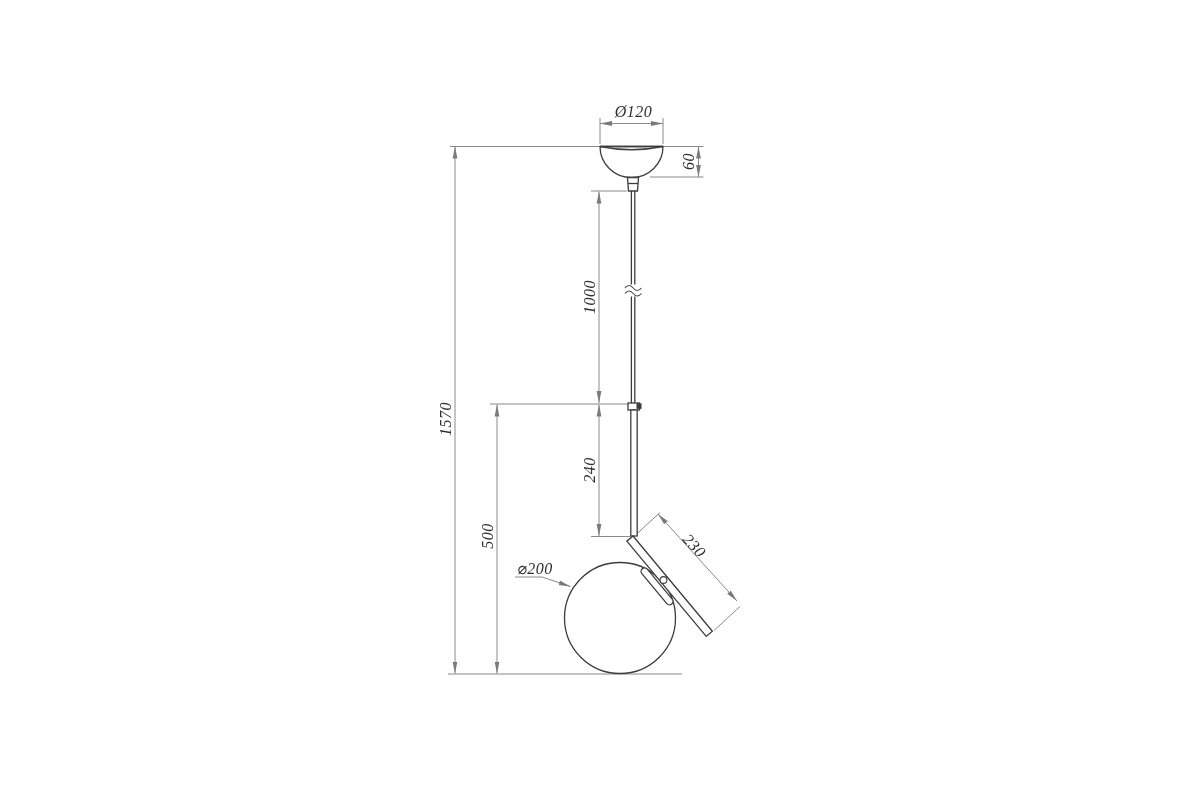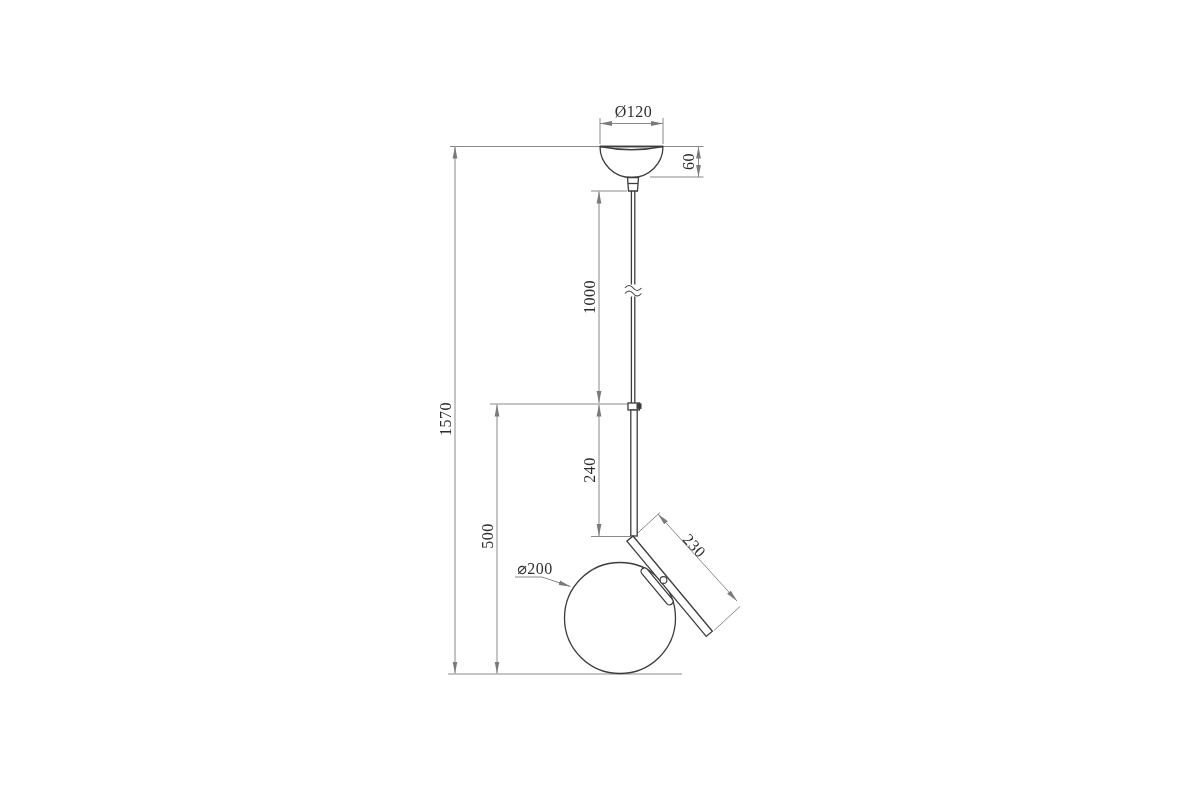--- a/index.html
+++ b/index.html
@@ -1,16 +1,16 @@
 <!DOCTYPE html>
 <html><head>
 <meta charset="utf-8">
 <style>
   html,body{margin:0;padding:0;background:#ffffff;}
-  .canvas{position:relative;width:1200px;height:800px;background:#ffffff;overflow:hidden;}
+  .canvas{position:relative;width:1200px;height:800px;background:#ffffff;overflow:hidden;font-style:italic;}
   svg{position:absolute;left:0;top:0;}
   .dim{fill:none;stroke-width:1;}
   .obj{fill:none;stroke-width:1.3;}
   .wf{fill:#ffffff;}
   .df{stroke:none;}
   text{font-family:"Liberation Serif","DejaVu Serif","DejaVu Sans",serif;font-size:16px;letter-spacing:0.5px;}
 </style>
 </head>
 <body>
 

